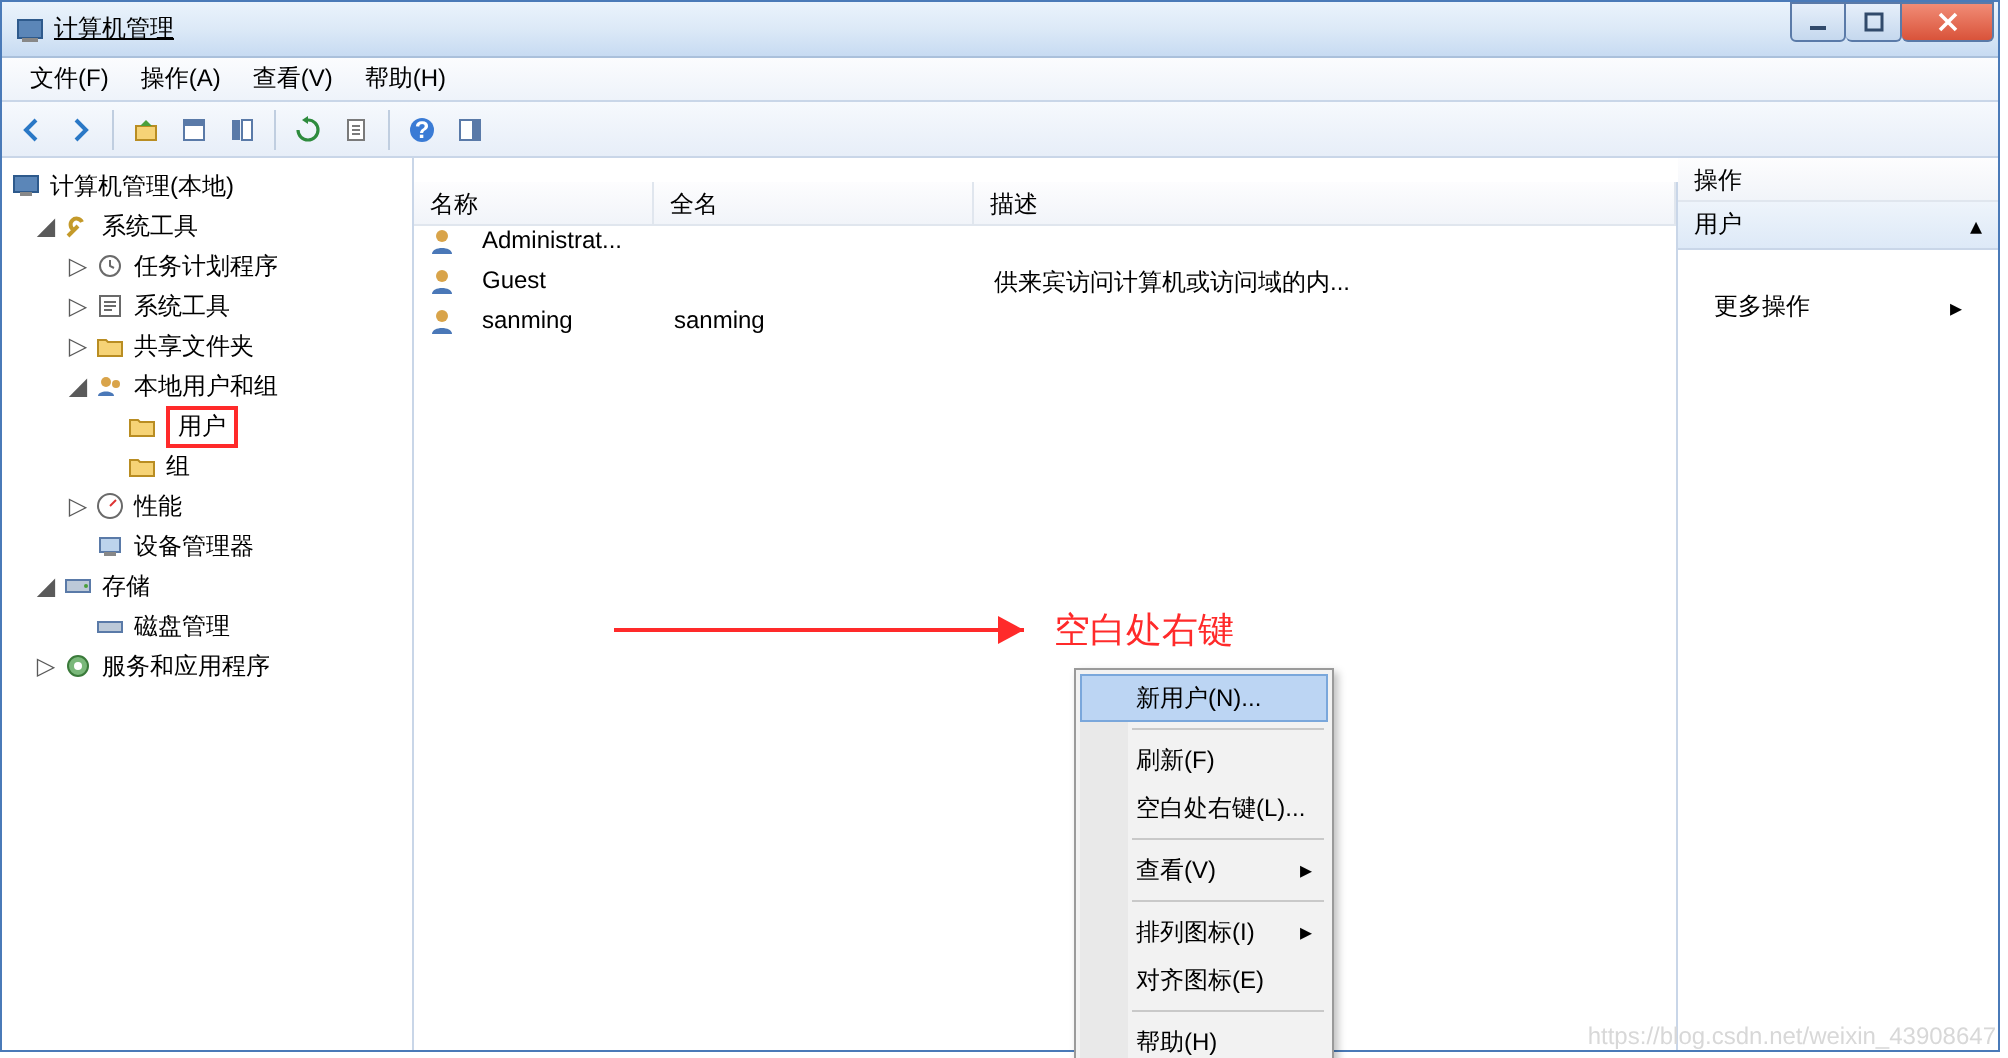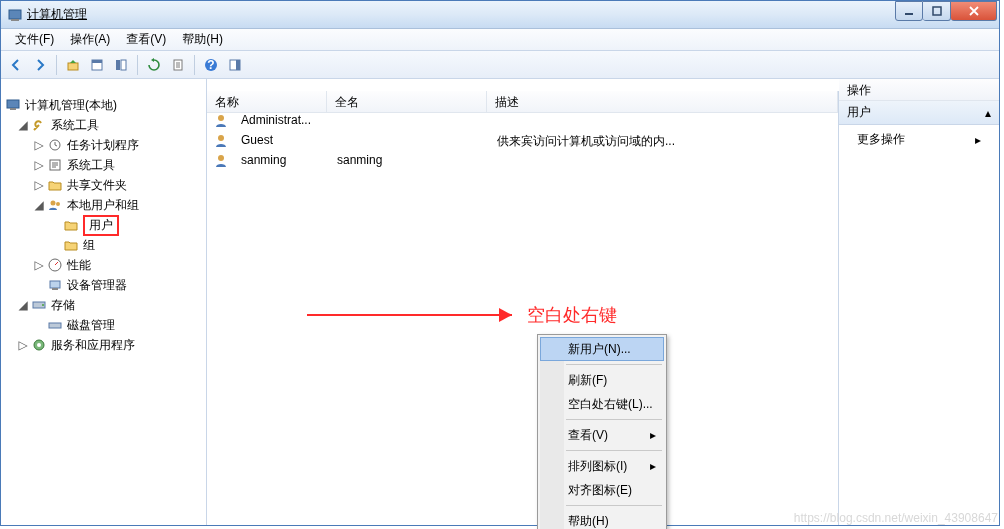--- a/index.html
+++ b/index.html
@@ -40,21 +40,21 @@
 }
 .toolbtn {
   width: 22px; height: 22px; display: flex; align-items: center; justify-content: center;
   border: 1px solid transparent; border-radius: 2px;
 }
 .toolbar .sep { width: 1px; height: 20px; background: #c0cee0; margin: 0 3px; }
 
 .content { display: flex; height: calc(100% - 78px); }
 
 .treepane {
-  width: 206px; border-right: 1px solid #c9d6e8; overflow: auto; padding-top: 16px;
+  width: 206px; border-right: 1px solid #c9d6e8; overflow: auto; padding-top: 4px;
   background: #fff;
 }
 .treenode { display: flex; align-items: center; height: 20px; padding-left: 4px; white-space: nowrap; cursor: default; }
 .treenode .expander { width: 12px; height: 12px; display: flex; align-items: center; justify-content: center; margin-right: 2px; color: #5a5a5a; }
 .treenode .nicon { width: 16px; height: 16px; margin-right: 4px; display: flex; align-items: center; justify-content: center; }
 .treenode .label { }
 .treenode.selected { background: transparent; }
 .treenode.selected .label { border: 2px solid #ff2a2a; padding: 0 4px; }
 .indent1 { padding-left: 16px; }
 .indent2 { padding-left: 32px; }
@@ -69,21 +69,21 @@
 .listrow { display: flex; height: 20px; align-items: flex-start; }
 .listrow .cell { padding: 0 8px; overflow: hidden; text-overflow: ellipsis; white-space: nowrap; }
 .listrow .nicon { width: 16px; height: 16px; margin-left: 6px; margin-right: 4px; }
 
 .actionpane { width: 160px; background: #fff; }
 .actionhdr { height: 22px; border-bottom: 1px solid #e0e6ee; padding: 3px 8px; background: linear-gradient(#fdfdfe,#f1f4f9); }
 .actiongroup {
   background: linear-gradient(#eef4fb,#dde9f7); padding: 3px 8px; border-bottom: 1px solid #c9d6e8;
   display: flex; justify-content: space-between; align-items: center;
 }
-.actionitem { padding: 6px 18px; display: flex; justify-content: space-between; align-items: center; }
+.actionitem { padding: 20px 18px; display: flex; justify-content: space-between; align-items: center; }
 
 .contextmenu {
   position: absolute; left: 330px; top: 243px; width: 130px;
   background: #f2f2f2; border: 1px solid #9a9a9a; box-shadow: 2px 2px 4px rgba(0,0,0,.25);
   padding: 2px;
 }
 .contextmenu .item {
   height: 24px; display: flex; align-items: center; padding-left: 28px; padding-right: 8px;
   position: relative; cursor: default; justify-content: space-between;
 }

